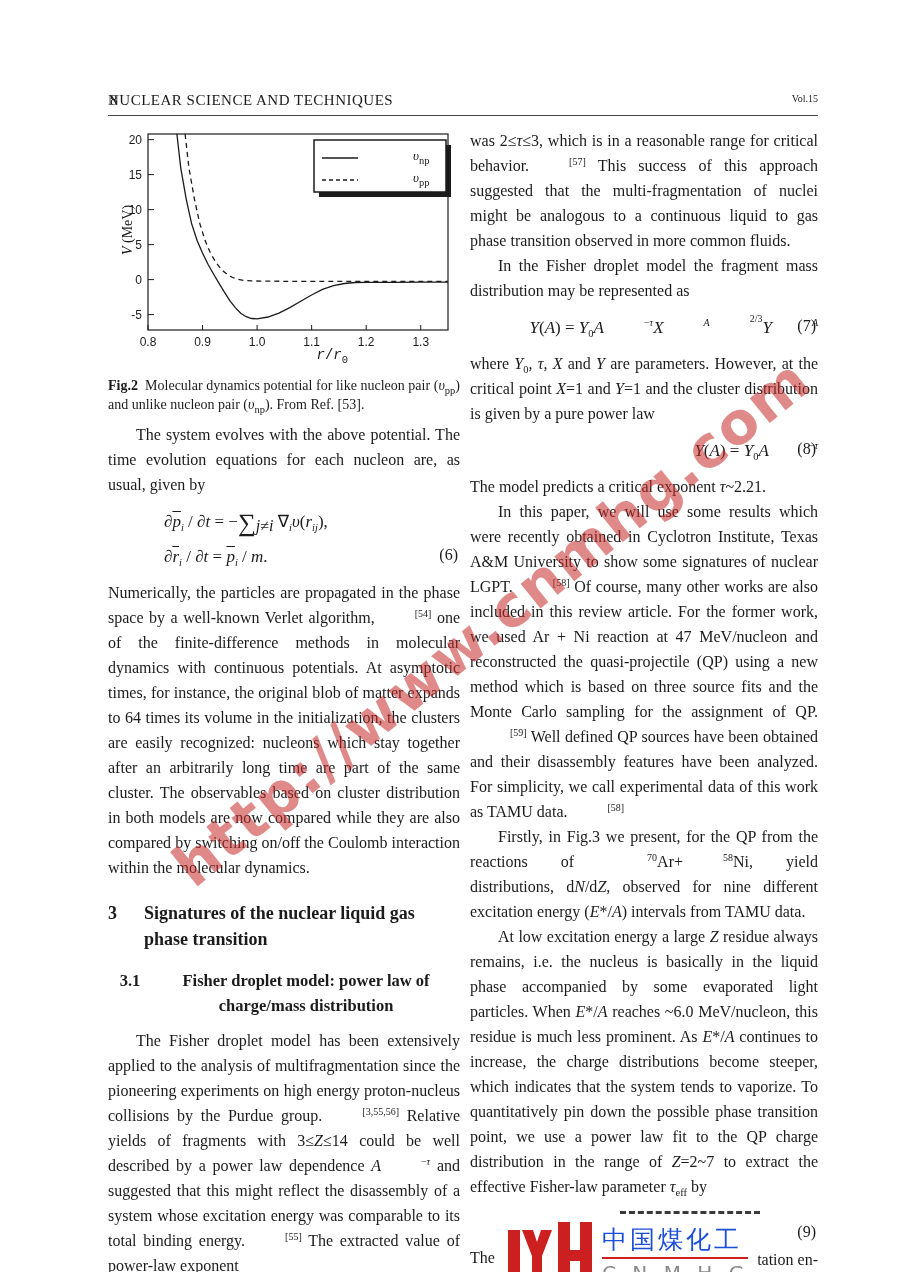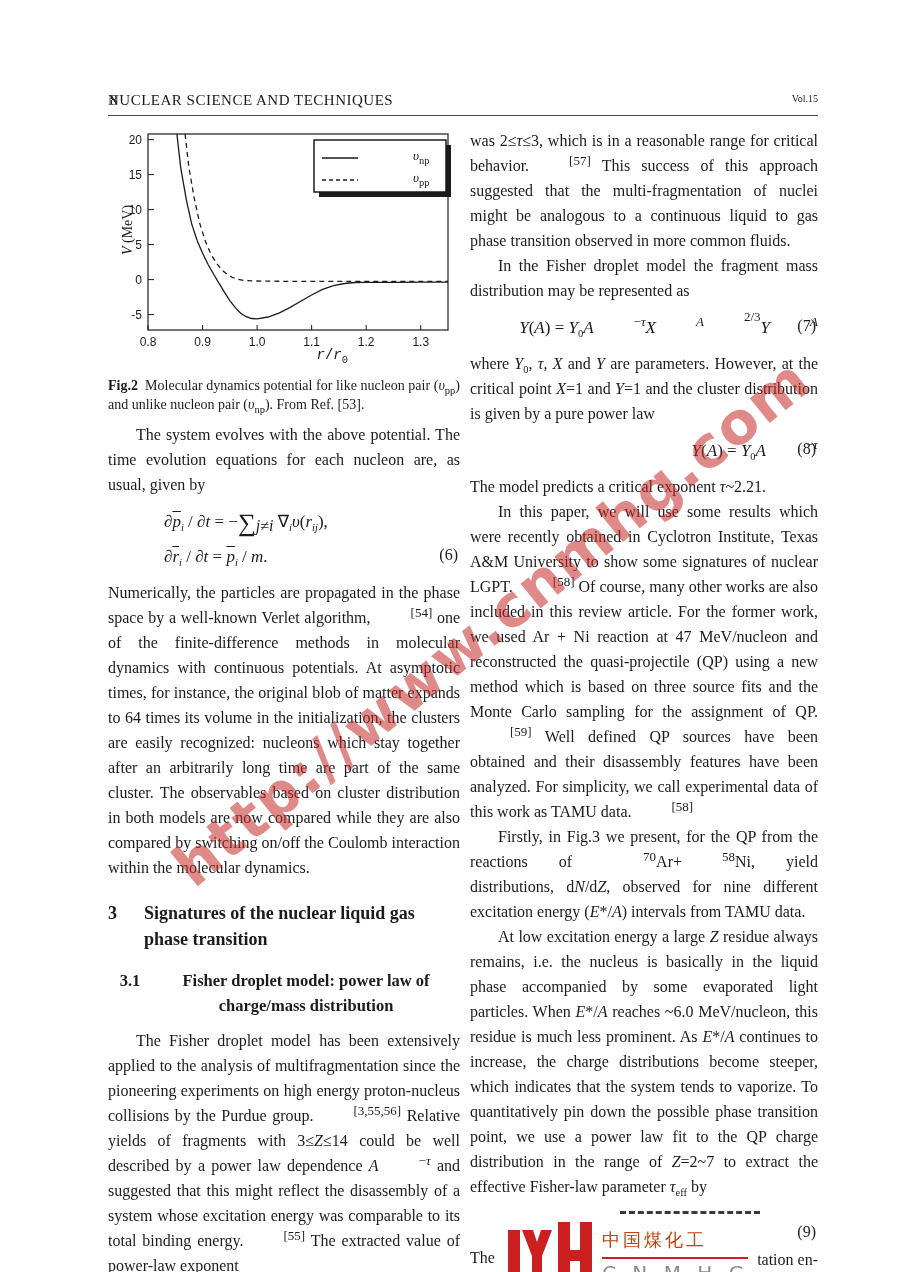--- a/index.html
+++ b/index.html
@@ -12,21 +12,21 @@
             border-bottom:1.5px solid #444; font-size:15px; }
   #page-num { position:absolute; left:2px; top:0; }
   #journal-title { position:absolute; left:0; right:0; text-align:left; top:0; letter-spacing:0.5px; }
   #vol { position:absolute; right:0; top:1px; font-size:10px; }
 
   
   #col-left  { position:absolute; left:108px; top:126px; width:352px; }
   #col-right { position:absolute; left:470px; top:128px; width:348px; }
   p.body { font-size:16px; line-height:25px; text-align:justify; }
   p.ind  { text-indent:28px; }
-  sup { font-size:13px; line-height:0;padding-left:40px; }
+  sup { font-size:10px; line-height:0;padding-left:40px; }
   sub { font-size:10.5px; line-height:0; }
 
   
   #figure { position:relative; width:352px; height:242px; }
   #chart-svg { position:absolute; left:0; top:0; }
   #chart-svg text { font-family:"Liberation Sans", sans-serif; }
   .legend-label { position:absolute; font-size:13px;margin-left:47px; }
   #ylabel { position:absolute; left:-40px; top:96px; width:120px; text-align:center;
             transform:rotate(-90deg); font-size:14px; }
   #xlabel { position:absolute; left:140px; top:221px; width:100px; text-align:right; font-size:14px;font-family:Liberation Mono, monospace; }
@@ -57,21 +57,21 @@
   #eq9-block { position:relative; height:108px; margin-top:10px; font-size:16px; }
   .frag { position:absolute; }
   #frag-no  { right:2px; top:14px; }
   #frag-the { left:0; top:40px; }
   #frag-vs  { right:0; top:42px; }
   .remnant-a { position:absolute; left:150px; top:2px; width:140px; border-top:3px dashed #3a3a3a; }
 
   #logo { position:absolute; left:36px; top:6px; width:252px; height:80px; background:#fff;
           display:flex; align-items:center; z-index:5; }
   #logo-text { margin-left:8px; font-family:"DejaVu Sans", sans-serif; }
-  #logo-cn { font-size:18px; color:#c2410c; letter-spacing:3px; line-height:30px; }
+  #logo-cn { font-size:25px; color:#1d4ed8; letter-spacing:3px; line-height:30px; }
   #logo-rule { border-top:2.5px solid #cc2020; margin:2px 0 2px 0; width:146px; }
   #logo-latin { font-size:20px; color:#8a8a8a; letter-spacing:5px; line-height:24px; }
 </style>
 </head>
 <body>
 
 <div id="page">
 
   <div id="header">
     <span id="page-num">8</span>

